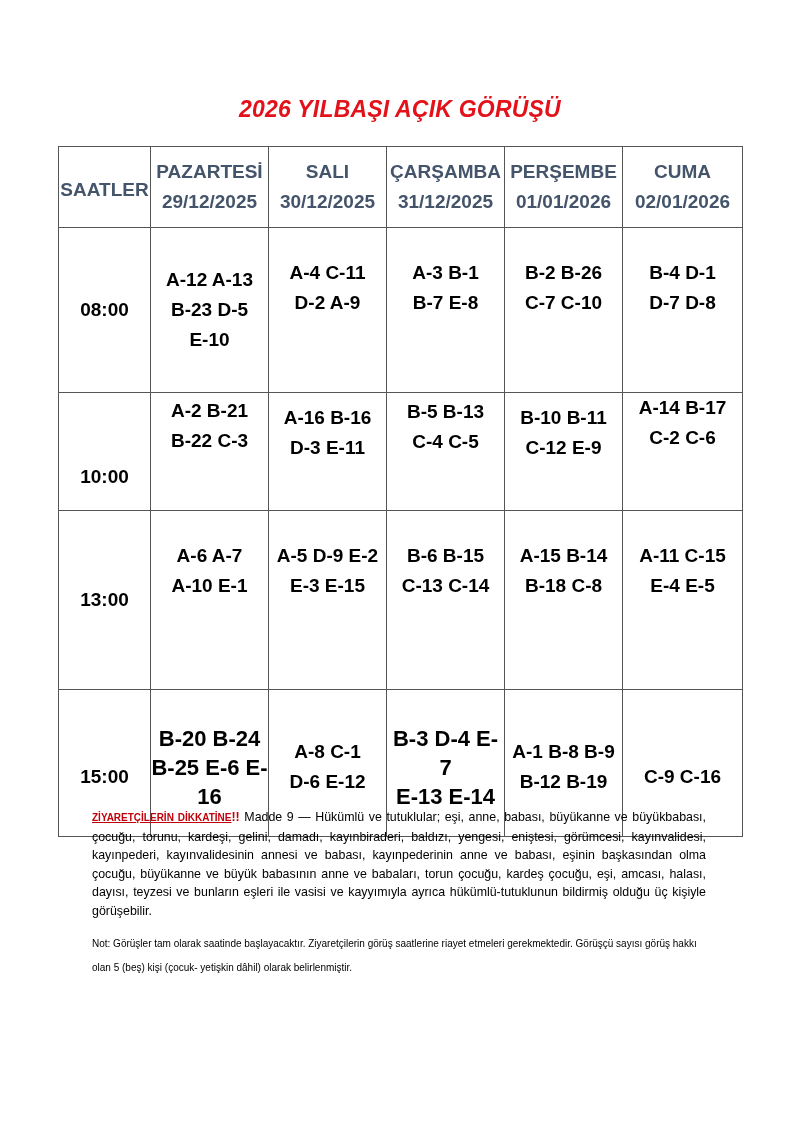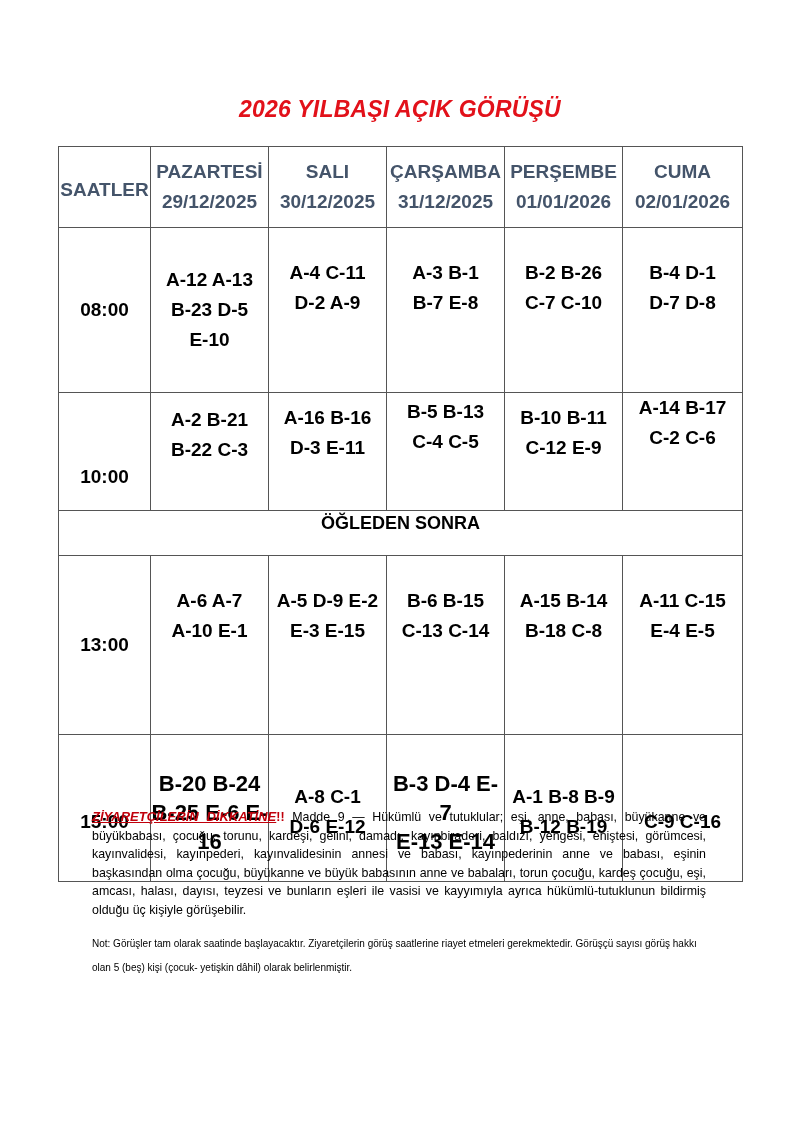--- a/index.html
+++ b/index.html
@@ -14,21 +14,21 @@
   td.cell.small { font-size: 22px; line-height: 29px; }
   tr.r08 td { height: 134px; }
   tr.r10 td { height: 95px; }
   tr.rsep td { height: 42px; }
   tr.r13 td { height: 148px; }
   tr.r15 td { height: 118px; }
   .top-align { vertical-align: top !important; padding-top: 30px !important; }
   .t10 { vertical-align: bottom !important; padding-bottom: 22px !important; }
   .t15 { padding-top: 8px !important; }
   .notes { position: absolute; left: 92px; top: 808px; width: 614px; font-size: 12.4px; line-height: 18.6px; text-align: justify; }
-  .notes .warn { font-size: 13px; font-weight: bold; text-decoration: underline; color: #c0000b; font-style: italic; }
+  .notes .warn { font-size: 10px; font-weight: bold; text-decoration: underline; color: #c0000b; }
   .notes .exc { color: #c0000b; font-weight: bold; }
   .not { position: absolute; left: 92px; top: 932px; width: 620px; font-weight: normal; font-size: 10px; line-height: 23.5px; }
 </style>
 </head>
 <body>
 
 <div class="title">2026 YILBAŞI AÇIK GÖRÜŞÜ</div>
 
 <table class="sched">
   <colgroup>
@@ -84,43 +84,40 @@
           <div>B-2 B-26</div>
           <div>C-7 C-10</div>
         </td>
       <td class="cell top-align">
           <div>B-4 D-1</div>
           <div>D-7 D-8</div>
         </td>
     </tr>
     <tr class="r10">
       <td class="time t10">10:00</td>
-      <td class="cell" style="vertical-align:top;padding-top:12px">
+      <td class="cell" style="vertical-align:top;padding-top:3px">
           <div>A-2 B-21</div>
           <div>B-22 C-3</div>
         </td>
       <td class="cell" style="vertical-align:top;padding-top:10px">
           <div>A-16 B-16</div>
           <div>D-3 E-11</div>
         </td>
       <td class="cell" style="vertical-align:top;padding-top:4px">
           <div>B-5 B-13</div>
           <div>C-4 C-5</div>
         </td>
       <td class="cell" style="vertical-align:top;padding-top:10px">
           <div>B-10 B-11</div>
           <div>C-12 E-9</div>
         </td>
       <td class="cell" style="vertical-align:top;">
           <div>A-14 B-17</div>
           <div>C-2 C-6</div>
         </td>
-    </tr>
-    <tr class="rsep">
-      <td colspan="6" style="font-size:18px;vertical-align:top;padding-top:2px">ÖĞLEDEN SONRA</td>
     </tr>
     <tr class="r13">
       <td class="time">13:00</td>
       <td class="cell top-align">
           <div>A-6 A-7</div>
           <div>A-10 E-1</div>
         </td>
       <td class="cell top-align">
           <div>A-5 D-9 E-2</div>
           <div>E-3 E-15</div>

